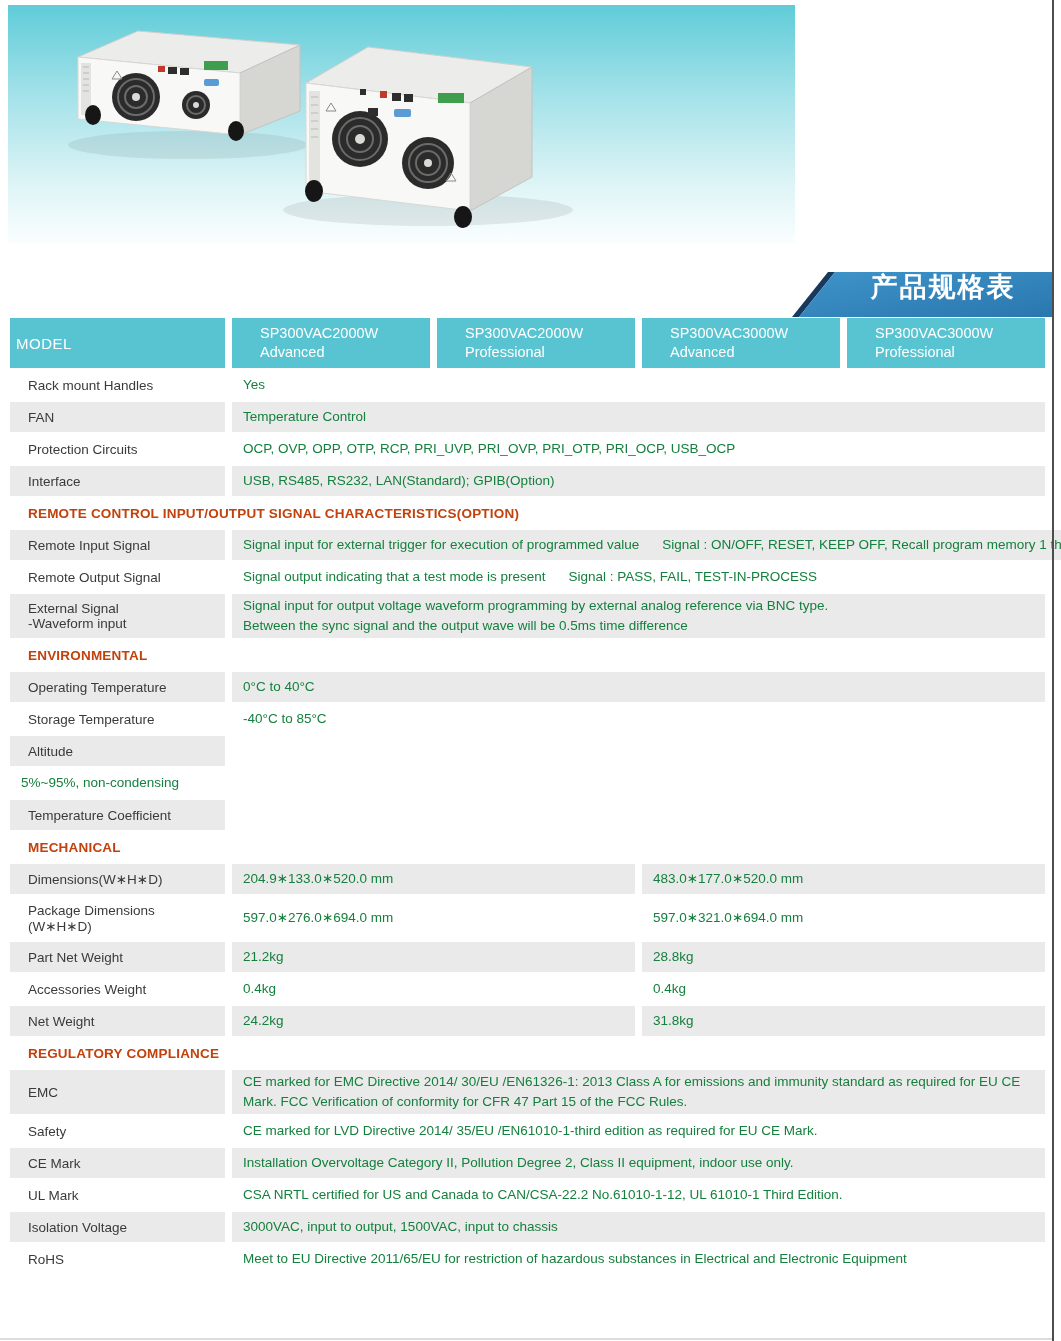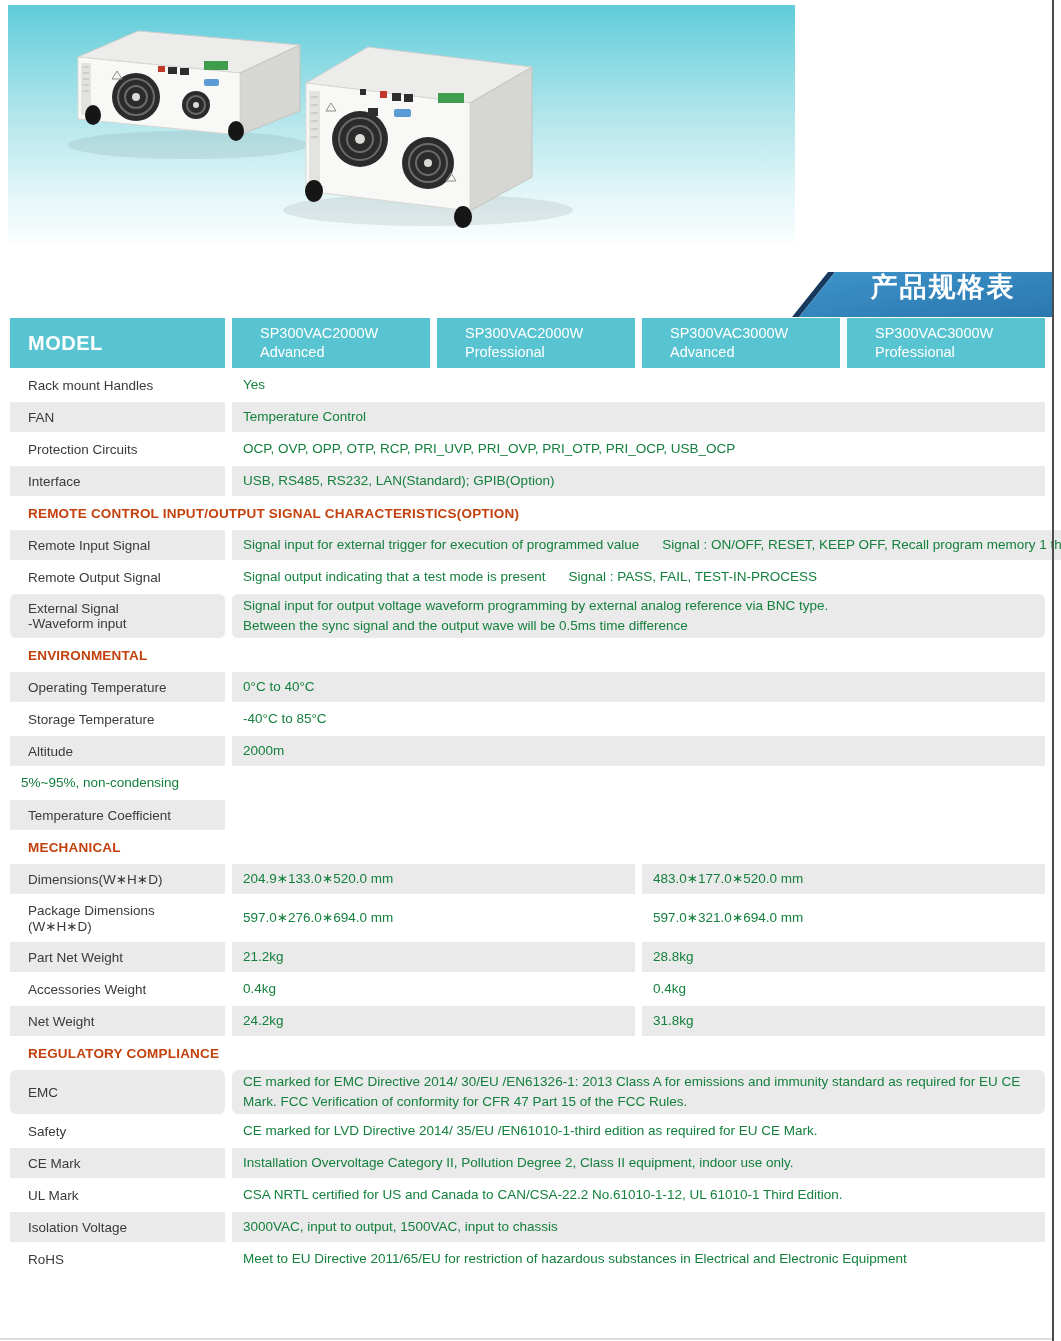--- a/index.html
+++ b/index.html
@@ -24,30 +24,30 @@
   .lbl{
     width:215px;flex:0 0 215px;box-sizing:border-box;padding:0 6px 0 18px;
     display:flex;align-items:center;font-size:13.5px;color:#3a3a3a;
   }
   .val{
     flex:1;box-sizing:border-box;padding:0 12px 0 11px;
     display:flex;align-items:center;font-size:13.5px;color:#15803d;line-height:1.45;
   }
   .pre{white-space:pre-line;}
   .h30 .lbl,.h30 .val{min-height:30px;}
-  .h44 .lbl,.h44 .val{min-height:44px;border-radius:6px;}
+  .h44 .lbl,.h44 .val{min-height:44px;}
   .gray .lbl,.gray .val,.gray .valcol{background:#eaeaea;}
   .white .lbl,.white .val{background:#fff;}
   
   .header-row{height:50px;margin-bottom:2px;}
   .header-row .hcell{
     background:#58c4d1;color:#fff;box-sizing:border-box;
     display:flex;flex-direction:column;justify-content:center;
   }
-  .model-cell{width:215px;flex:0 0 215px;padding-left:18px;font-size:20px;font-weight:bold;letter-spacing:.5px;justify-content:center;}
+  .model-cell{width:215px;flex:0 0 215px;padding-left:6px;font-size:15px;font-weight:normal;letter-spacing:.5px;justify-content:center;}
   .model-col{flex:1;padding-left:28px;font-size:14.5px;line-height:1.3;}
   
   .section .sec{
     flex:1;min-height:30px;display:flex;align-items:center;padding-left:18px;
     font-size:13.5px;font-weight:bold;color:#c2410c;background:#fff;letter-spacing:.2px;
   }
   
   .valcol{flex:1;display:flex;}
   .valcol .val{flex:0 0 auto;min-height:30px;}
   .subdiv{height:2px;}
@@ -233,21 +233,20 @@
       <div class="val">0°C to 40°C</div>
     </div>
 
     <div class="row white h30">
       <div class="lbl">Storage Temperature</div>
       <div class="val">-40°C to 85°C</div>
     </div>
 
     <div class="row gray h30">
       <div class="lbl">Altitude</div>
-      <div class="val">2000m</div>
     </div>
 
     <div class="row white h30">
       <div class="val">5%~95%, non-condensing</div>
     </div>
 
     <div class="row gray h30">
       <div class="lbl">Temperature Coefficient</div>
     </div>
 

